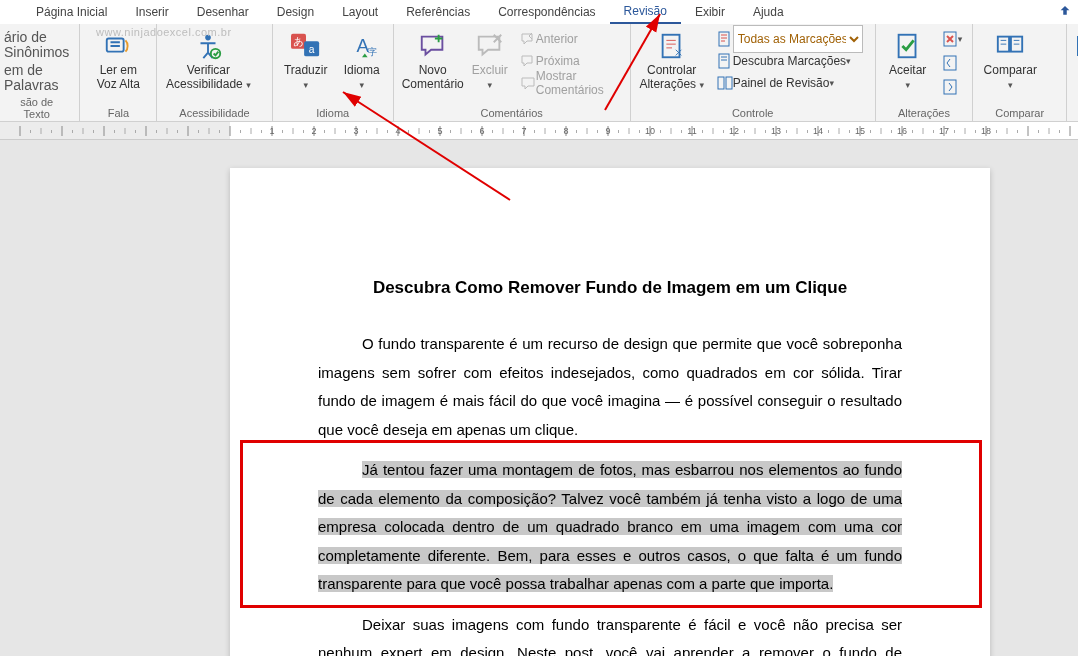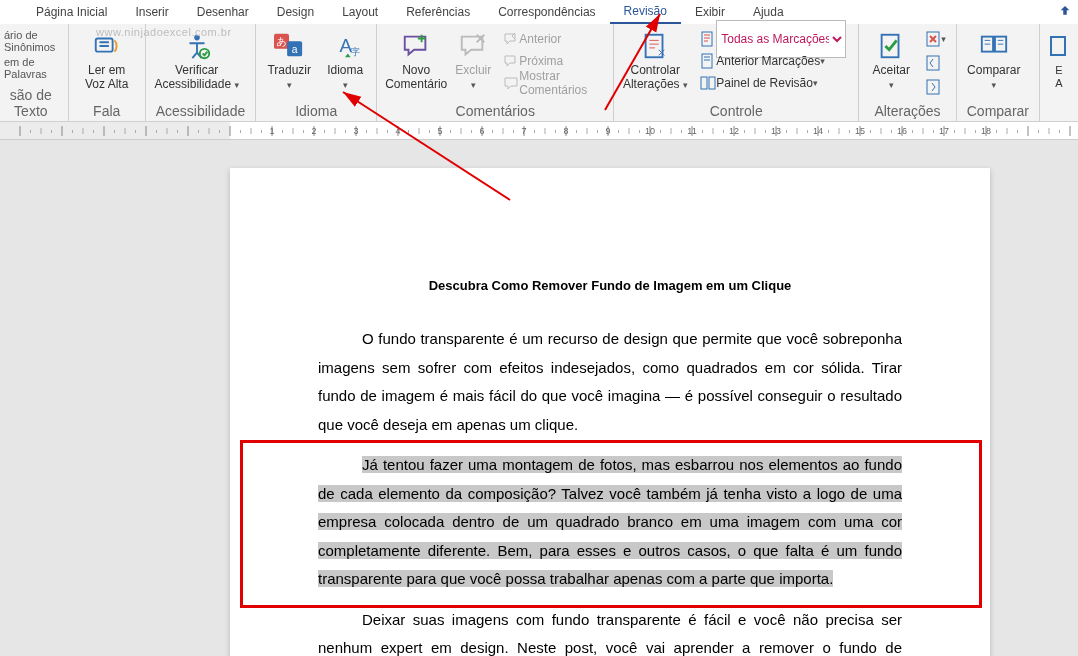--- a/index.html
+++ b/index.html
@@ -11,43 +11,43 @@
 .tabs .tab.active { color: #2b579a; border-bottom: 2px solid #2b579a; text-align: right; }
 .share { margin-left: auto; margin-right: 6px; color: #2b579a; display: flex; align-items: center; gap: 4px; }
 .share svg { width: 14px; height: 14px; }
 
 .watermark { position: absolute; top: 26px; left: 96px; font-size: 11px; color: #bdbdbd; letter-spacing: .5px; z-index: 3; }
 
 
 .ribbon { background: #f3f3f3; border-bottom: 1px solid #d0d0d0; height: 98px; display: flex; }
 .group { border-right: 1px solid #d0d0d0; padding: 2px 6px 0 6px; display: flex; flex-direction: column; position: relative; }
 .group-body { display: flex; align-items: flex-start; gap: 4px; flex: 1; }
-.group-caption { text-align: center; font-size: 14px; color: #666; padding: 1px 4px 2px; }
+.group-caption { text-align: center; font-size: 11px; color: #666; padding: 1px 16px 2px; }
 .bigbtn { display: flex; flex-direction: column; align-items: center; justify-content: flex-start; width: 64px; padding: 4px 2px; font-size: 12px; color: #333; text-align: center; line-height: 1.15; cursor: pointer; border-radius: 2px; }
 .bigbtn .ico { width: 32px; height: 32px; display: flex; align-items: center; justify-content: center; margin-bottom: 2px; }
 .bigbtn .lab { white-space: normal; }
 .chev { font-size: 9px; color: #555; }
 .smallbtn { display: flex; align-items: center; font-size: 12px; color: #333; padding: 2px 6px; cursor: pointer; height: 22px; }
 .smallbtn .ico { width: 16px; height: 16px; display: flex; align-items: center; justify-content: center; }
 .smallbtn.disabled { color: #a0a0a0; cursor: default; }
 .vstack { display: flex; flex-direction: column; gap: 0px; }
 .thin { width: auto; }
-.tiny { font-size: 11px; line-height: 1.05; color: #555; display: flex; align-items: center; gap: 4px; padding: 2px 4px; }
-select.combo { font-size: 12px; height: 38px; border: 1px solid #bbb; background: #fff; color: #be185d; }
+.tiny { font-size: 14px; line-height: 1.05; color: #555; display: flex; align-items: center; gap: 4px; padding: 2px 4px; }
+select.combo { font-size: 12px; height: 28px; border: 1px solid #bbb; background: #fff; color: #a16207; }
 svg { display: block; }
 
 
 .ruler { height: 18px; background: #fff; border-bottom: 1px solid #ccc; position: relative; font-size: 9px; color: #777; overflow: hidden; }
 .ruler-dark { position: absolute; top: 0; bottom: 0; left: 0; width: 230px; background: #ececec; }
 .ruler-ticks { position: absolute; left: 0; right: 0; top: 0; bottom: 0; }
 
 
 .workspace { position: absolute; top: 140px; left: 0; right: 0; bottom: 0; overflow: hidden; }
 .page { position: absolute; left: 230px; top: 28px; width: 760px; background: #fff; box-shadow: 0 2px 6px rgba(0,0,0,.2); padding: 110px 88px 50px 88px; min-height: 600px; }
-.doc-title { font-size: 13px; font-weight: bold; text-align: center; margin-bottom: 32px; color: #000; }
+.doc-title { font-size: 17px; font-weight: bold; text-align: center; margin-bottom: 32px; color: #000; }
 .para { font-size: 15px; line-height: 1.9; color: #000; margin-bottom: 12px; }
 .para1 { text-indent: 44px; text-align: justify; }
 .para2 { text-align: justify; }
 .para3 { text-align: justify; }
 .sel { display: inline; background: #c8c8c8; }
 .sel-box { position: absolute; border: 3px solid #e00000; }
 
 
 .arrow-layer { position: absolute; inset: 0; pointer-events: none; z-index: 10; }
 </style>
@@ -228,21 +228,21 @@
             <option>Todas as Marcações</option>
           </select>
         </div>
         <div class="smallbtn">
           <span class="ico">
               <svg width="16" height="16">
                 <rect x="2" y="1" width="10" height="14" fill="none" stroke="#3272b5"></rect>
                 <path d="M4 4h6M4 7h6" stroke="#3272b5"></path>
               </svg>
             </span>
-          <span>Anterior Marcações</span> 
+          <span>Descubra Marcações</span> 
             <span class="chev">▾</span>
         </div>
         <div class="smallbtn">
           <span class="ico">
               <svg width="16" height="16">
                 <rect x="1" y="2" width="6" height="12" fill="none" stroke="#3272b5"></rect>
                 <rect x="9" y="2" width="6" height="12" fill="none" stroke="#3272b5"></rect>
               </svg>
             </span>
           <span>Painel de Revisão</span> 

